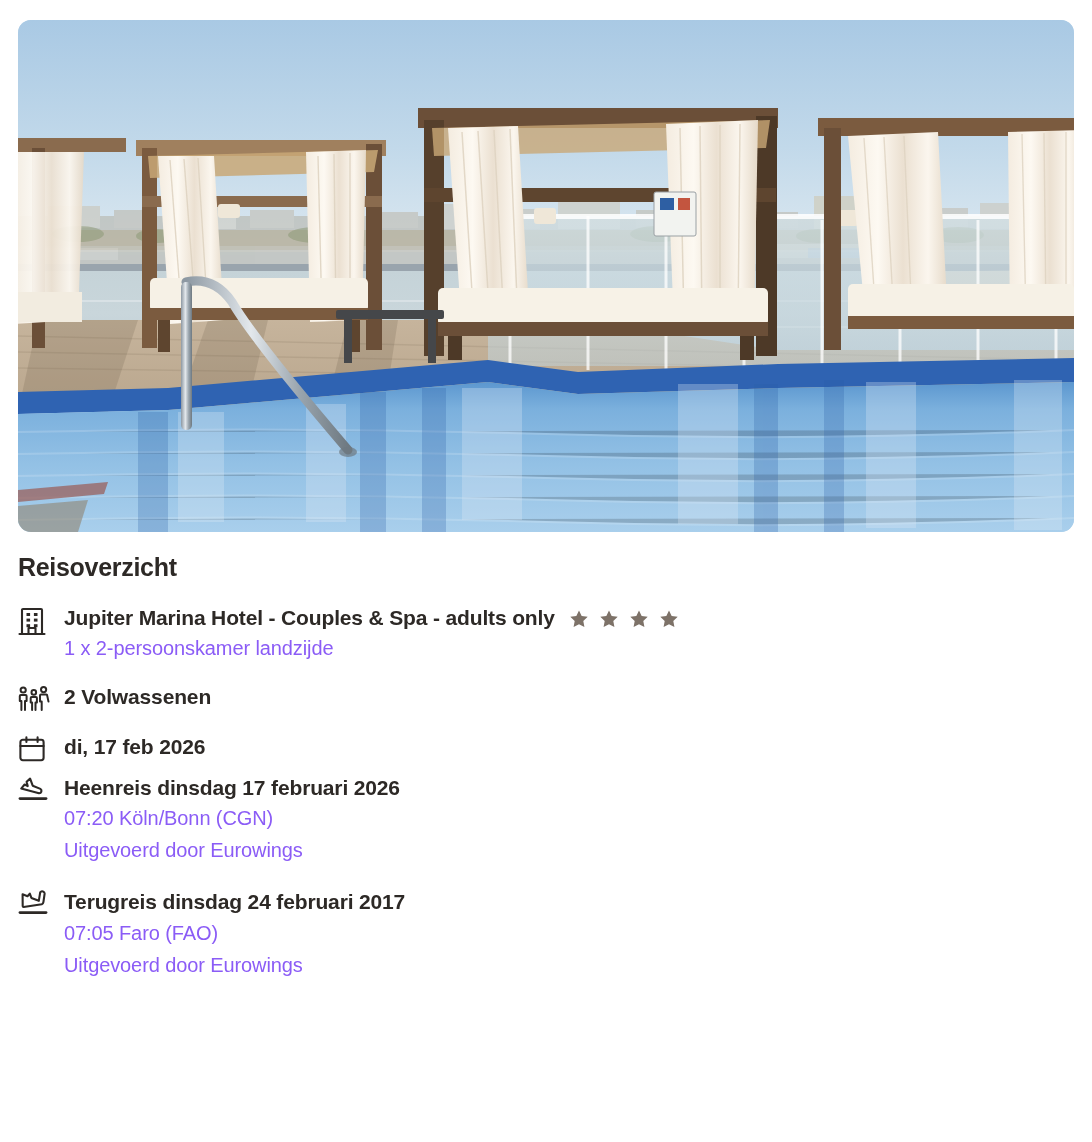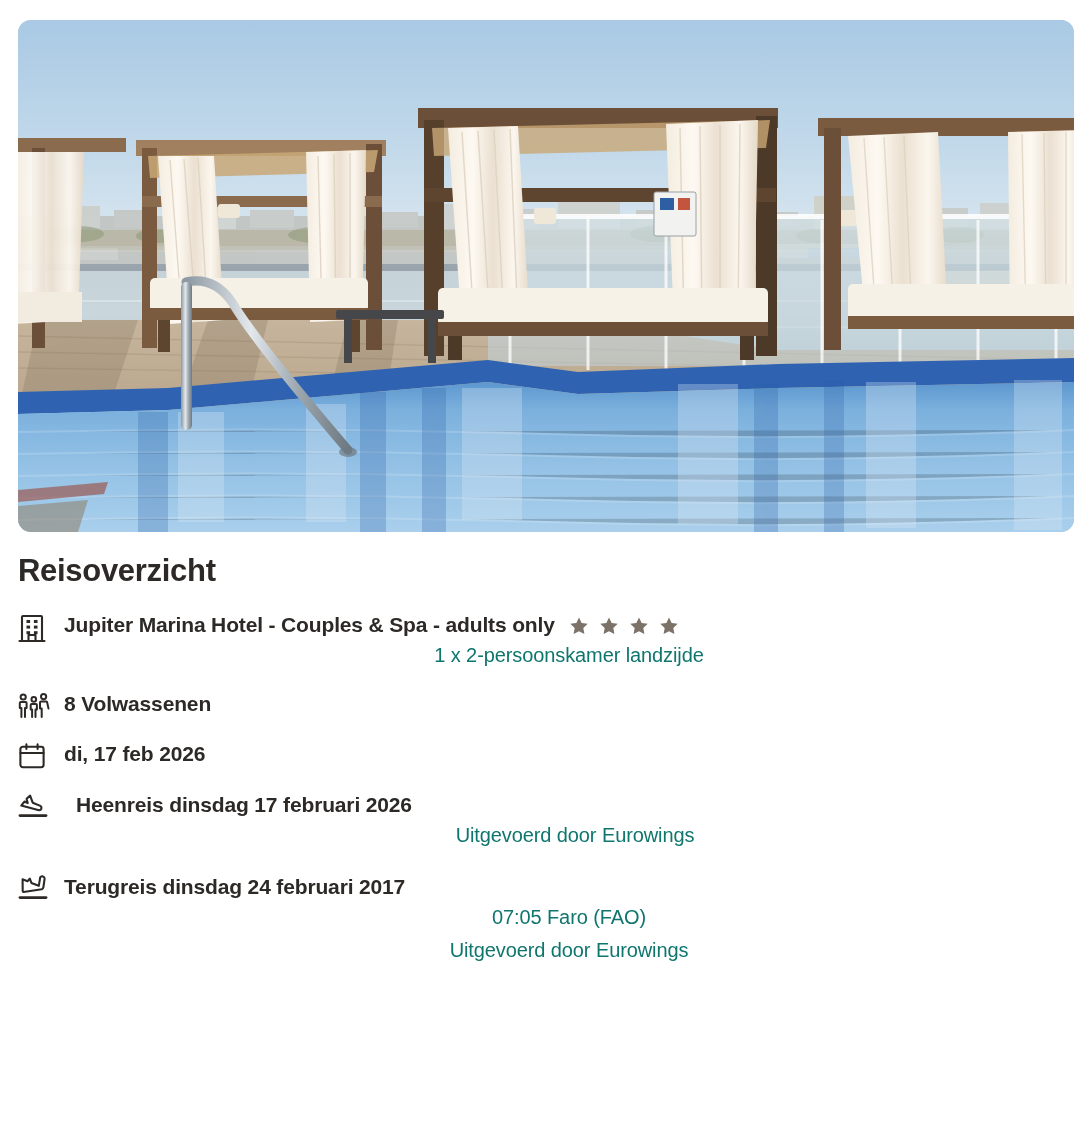--- a/index.html
+++ b/index.html
@@ -43,33 +43,32 @@
 
   
   .content {
     position: absolute;
     left: 18px;
     top: 552px;
     width: 1056px;
   }
 
   .section-title {
-    font-size: 31px;
+    font-size: 25px;
     font-weight: bold;
     letter-spacing: -0.3px;
     color: #2d2926;
     margin: 0 0 22px 0;
     line-height: 1.2;
   }
 
   .row {
     display: flex;
     align-items: flex-start;
     margin-bottom: 16px;
-    text-align: center;
   }
   .row:last-child { margin-bottom: 0; }
 
   .row-icon {
     flex: 0 0 46px;
     width: 46px;
     height: 30px;
     display: flex;
     align-items: flex-start;
     justify-content: flex-start;
@@ -91,39 +90,39 @@
     color: #2d2926;
     display: flex;
     align-items: center;
     flex-wrap: wrap;
   }
   .line-normal {
     font-size: 20px;
     font-weight: normal;
     line-height: 1.62;
     letter-spacing: -0.1px;
-    color: #0f766e;
+    color: #8b5cf6;
   }
 
   .stars {
     display: inline-flex;
     align-items: center;
     margin-left: 13px;
     gap: 8px;
     position: relative;
     top: 1px;
   }
   .star { display: block; }
 
   
   .row-hotel { margin-bottom: 18px; }
   .row-guests { margin-bottom: 20px; }
-  .row-date   { margin-bottom: 21px; }
+  .row-date   { margin-bottom: 11px; }
   .row-duration { margin-bottom: 24px; }
-  .row-outbound { margin-bottom: 22px; gap: 12px; }
+  .row-outbound { margin-bottom: 22px; }
 </style>
 </head>
 <body>
 
 <div class="page">
 
   <div class="hero">
     <svg viewBox="0 0 1056 512" preserveAspectRatio="xMidYMid slice">
       <defs>
         <linearGradient id="sky" x1="0" y1="0" x2="0" y2="1">
@@ -426,21 +425,21 @@
         <svg width="32" height="28" viewBox="0 0 32 28" fill="none" stroke="#2d2926" stroke-width="2">
           <circle cx="5.2" cy="5" r="2.6"></circle>
           <path d="M5.2 10 h-2.4 a1 1 0 0 0 -1 1 v5 h1.6 v9 M5.2 10 h2.4 a1 1 0 0 1 1 1 v5 h-1.6 v9" stroke-linejoin="round" stroke-linecap="round"></path>
           <circle cx="15.8" cy="7.4" r="2.3"></circle>
           <path d="M15.8 12 h-2.1 a1 1 0 0 0 -1 1 v4.4 h1.4 v7.6 M15.8 12 h2.1 a1 1 0 0 1 1 1 v4.4 h-1.4 v7.6" stroke-linejoin="round" stroke-linecap="round"></path>
           <circle cx="25.6" cy="4.6" r="2.6"></circle>
           <path d="M25.6 9.6 h-2.6 a1 1 0 0 0 -1 1 v6 h1.7 v8.4 M25.6 9.6 h2.6 a1 1 0 0 1 1 1 l1.3 6" stroke-linejoin="round" stroke-linecap="round"></path>
         </svg>
       </div>
       <div class="row-body">
-        <div class="line-strong">8 Volwassenen</div>
+        <div class="line-strong">2 Volwassenen</div>
       </div>
     </div>
 
     <div class="row row-date">
       <div class="row-icon">
         <svg width="28" height="28" viewBox="0 0 28 28" fill="none" stroke="#2d2926" stroke-width="2.1">
           <rect x="2.4" y="4.8" width="23.2" height="20.4" rx="2.4"></rect>
           <path d="M2.4 11 h23.2" stroke-linecap="round"></path>
           <path d="M8.4 2.4 v4.6 M19.6 2.4 v4.6" stroke-linecap="round"></path>
         </svg>
@@ -453,20 +452,21 @@
 
     <div class="row row-outbound">
       <div class="row-icon">
         <svg width="32" height="28" viewBox="0 0 32 28" fill="none" stroke="#2d2926" stroke-width="2.1" stroke-linejoin="round" stroke-linecap="round">
           <path d="M3.2 12.6 l3.4 -4.1 3.1 1.6 -1.1 -4.4 3.5 -3.1 2.6 7.1 7.7 3.2 a2.4 2.4 0 0 1 -1.4 4.4 L3.2 12.6 Z"></path>
           <path d="M2 22.6 h26" stroke-width="2.8"></path>
         </svg>
       </div>
       <div class="row-body">
         <div class="line-strong">Heenreis dinsdag 17 februari 2026</div>
+        <div class="line-normal">07:20 Köln/Bonn (CGN)</div>
         <div class="line-normal">Uitgevoerd door Eurowings</div>
       </div>
     </div>
 
     <div class="row row-return">
       <div class="row-icon">
         <svg width="32" height="28" viewBox="0 0 32 28" fill="none" stroke="#2d2926" stroke-width="2.1" stroke-linejoin="round" stroke-linecap="round">
           <path d="M4.6 4.3 l4.9 1.9 2.3 -2.6 1.6 4.3 7.4 2.9 1.4 -8.4 a2.4 2.4 0 0 1 4.4 1.5 l-1.2 8.3 a2.4 2.4 0 0 1 -1.6 2 L5.6 17 a1 1 0 0 1 -0.9 -0.9 Z"></path>
           <path d="M2 22.6 h26" stroke-width="2.8"></path>
         </svg>

